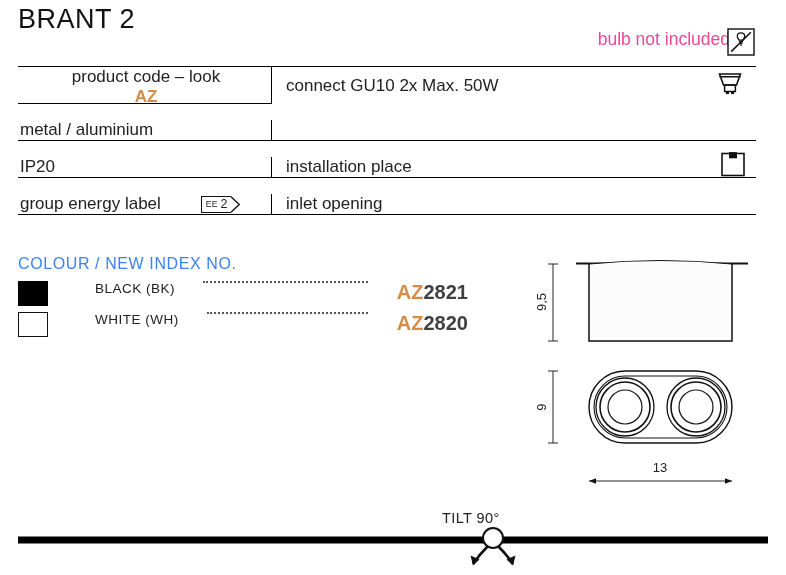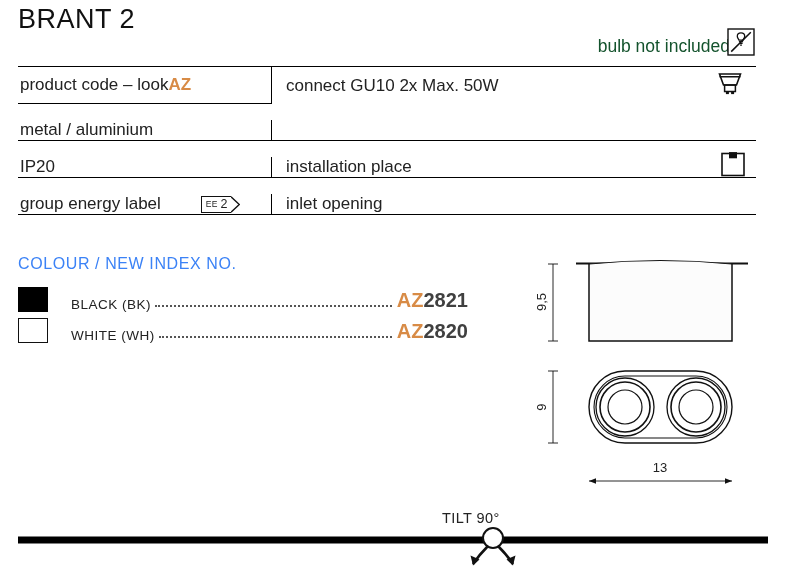--- a/index.html
+++ b/index.html
@@ -20,23 +20,23 @@
     left: 18px;
     top: 4px;
     font-size: 27px;
     font-weight: normal;
     letter-spacing: 0.5px;
     color: #111;
   }
   #bulb-note {
     position: absolute;
     right: 56px;
-    top: 36px;
+    top: 29px;
     font-size: 17.5px;
-    color: #14532d;
+    color: #ec4899;
     white-space: nowrap;
   }
   #bulb-note-icon {
     position: absolute;
     left: 727px;
     top: 28px;
     width: 28px;
     height: 28px;
   }
 
@@ -75,21 +75,21 @@
   .cell-right {
     flex: 1 1 auto;
     display: flex;
     align-items: center;
     font-size: 17px;
     color: #222;
     padding-left: 14px;
     position: relative;
   }
   .rule-full { border-bottom: 1.6px solid #000; align-items: flex-end; }
-  .rule-left-only .cell-left { border-bottom: 1.4px solid #000; }
+  .rule-left-only .cell-left { border-bottom: 1.4px solid #000; flex-direction: column; }
 
   .accent { color: #d88b46; font-weight: bold; }
 
   
   .ee-badge {
     display: inline-flex;
     align-items: center;
     margin-left: 12px;
     position: relative;
     height: 17px;
@@ -124,22 +124,23 @@
   
   #colour-section { position: absolute; left: 18px; top: 255px; width: 450px; }
   #colour-heading {
     font-size: 16px;
     letter-spacing: 0.6px;
     color: #3b82f6;
     margin-bottom: 8px;
   }
   .colour-row {
     display: flex;
-    align-items: flex-end;
+    align-items: flex-start;
     height: 31px;
+    gap: 24px;
   }
   .swatch {
     width: 30px; height: 25px;
     border: 1.4px solid #111;
     flex: 0 0 30px;
   }
   .swatch.black { background: #000; border-color: #000; }
   .swatch.white { background: #fff; }
   .colour-name {
     font-size: 13.5px;

